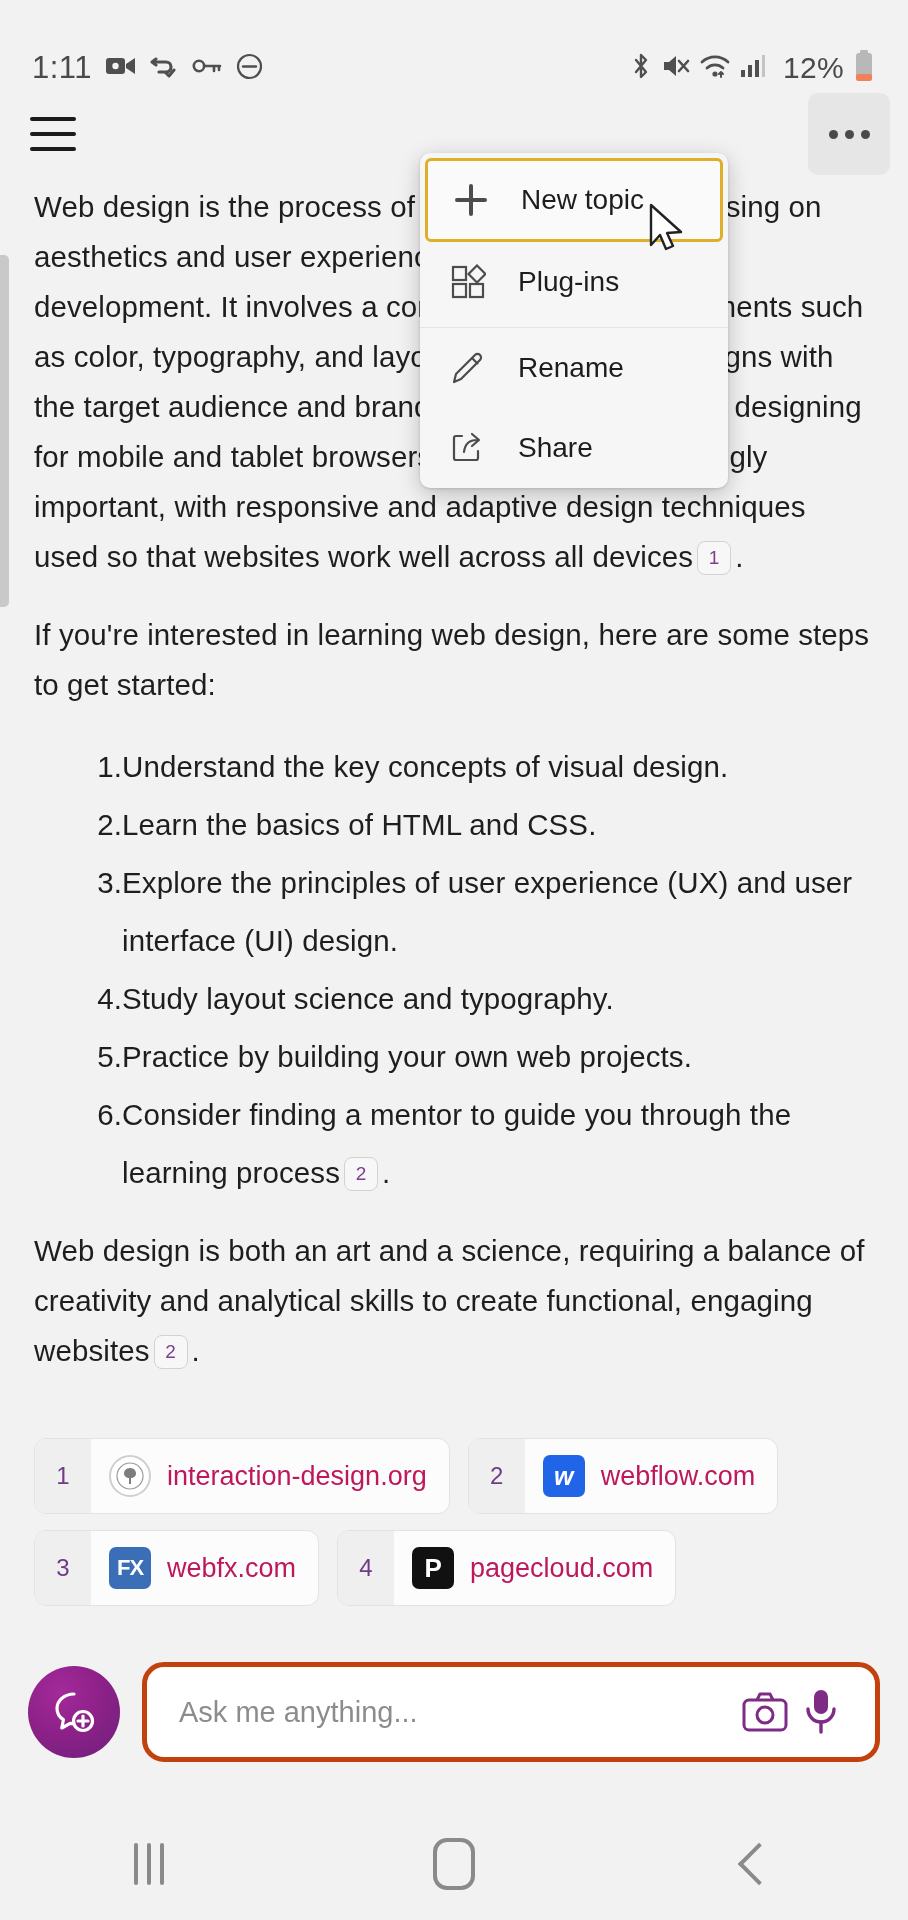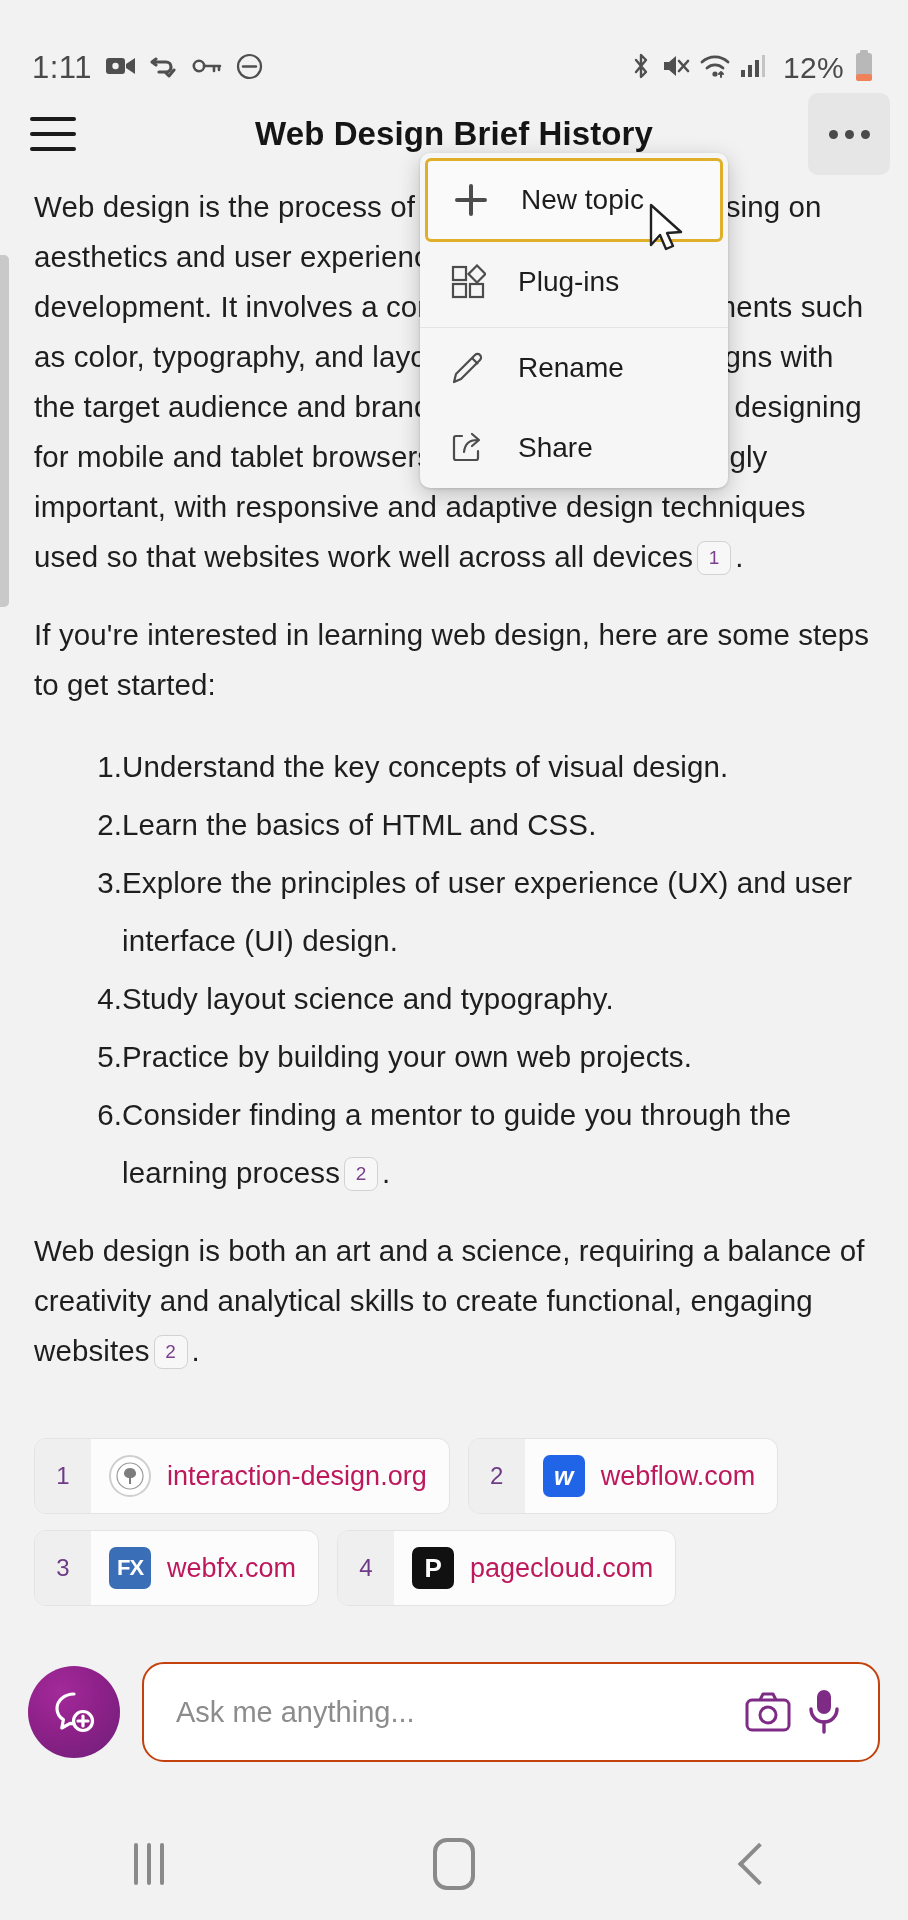--- a/index.html
+++ b/index.html
@@ -119,21 +119,21 @@
   .composer {
     position: absolute; left: 0; bottom: 133px; width: 908px; height: 150px;
     display: flex; align-items: center; padding: 0 28px; gap: 22px;
   }
   .newchat {
     width: 92px; height: 92px; border-radius: 50%; flex: 0 0 auto;
     background: radial-gradient(circle at 35% 28%, #a32a9a 0%, #8e2189 45%, #6d1f7a 100%);
     display: flex; align-items: center; justify-content: center;
   }
   .inputwrap {
-    flex: 1; height: 100px; background: #fff; border: 2px solid #c2410c; border-radius: 22px;
+    flex: 1; height: 100px; background: #fff; border: 5px solid #c2410c; border-radius: 22px;
     display: flex; align-items: center; padding: 0 26px 0 32px;  justify-content: center;
   }
   .askinput {
     flex: 1; border: none; outline: none; font-size: 29px; color: #2b2b2b;
     font-family: "Liberation Sans", sans-serif; background: transparent;
   }
   .askinput::placeholder { color: #8c8c8c; }
   .cbtn { width: 56px; height: 56px; display: flex; align-items: center; justify-content: center; color: #7e2b86; flex:0 0 auto;}
 
   
@@ -219,21 +219,20 @@
       </span>
     </div>
   </div>
 
   <div class="appbar">
     <div class="hamburger">
         <i></i>
         <i></i>
         <i></i>
       </div>
-    <div class="appbar-title">Web Design Brief History</div>
     <div class="overflow-btn">
       <span></span>
         <span></span>
         <span></span>
     </div>
   </div>
 
   <div class="scrollbar-left"></div>
 
   <div class="content">

